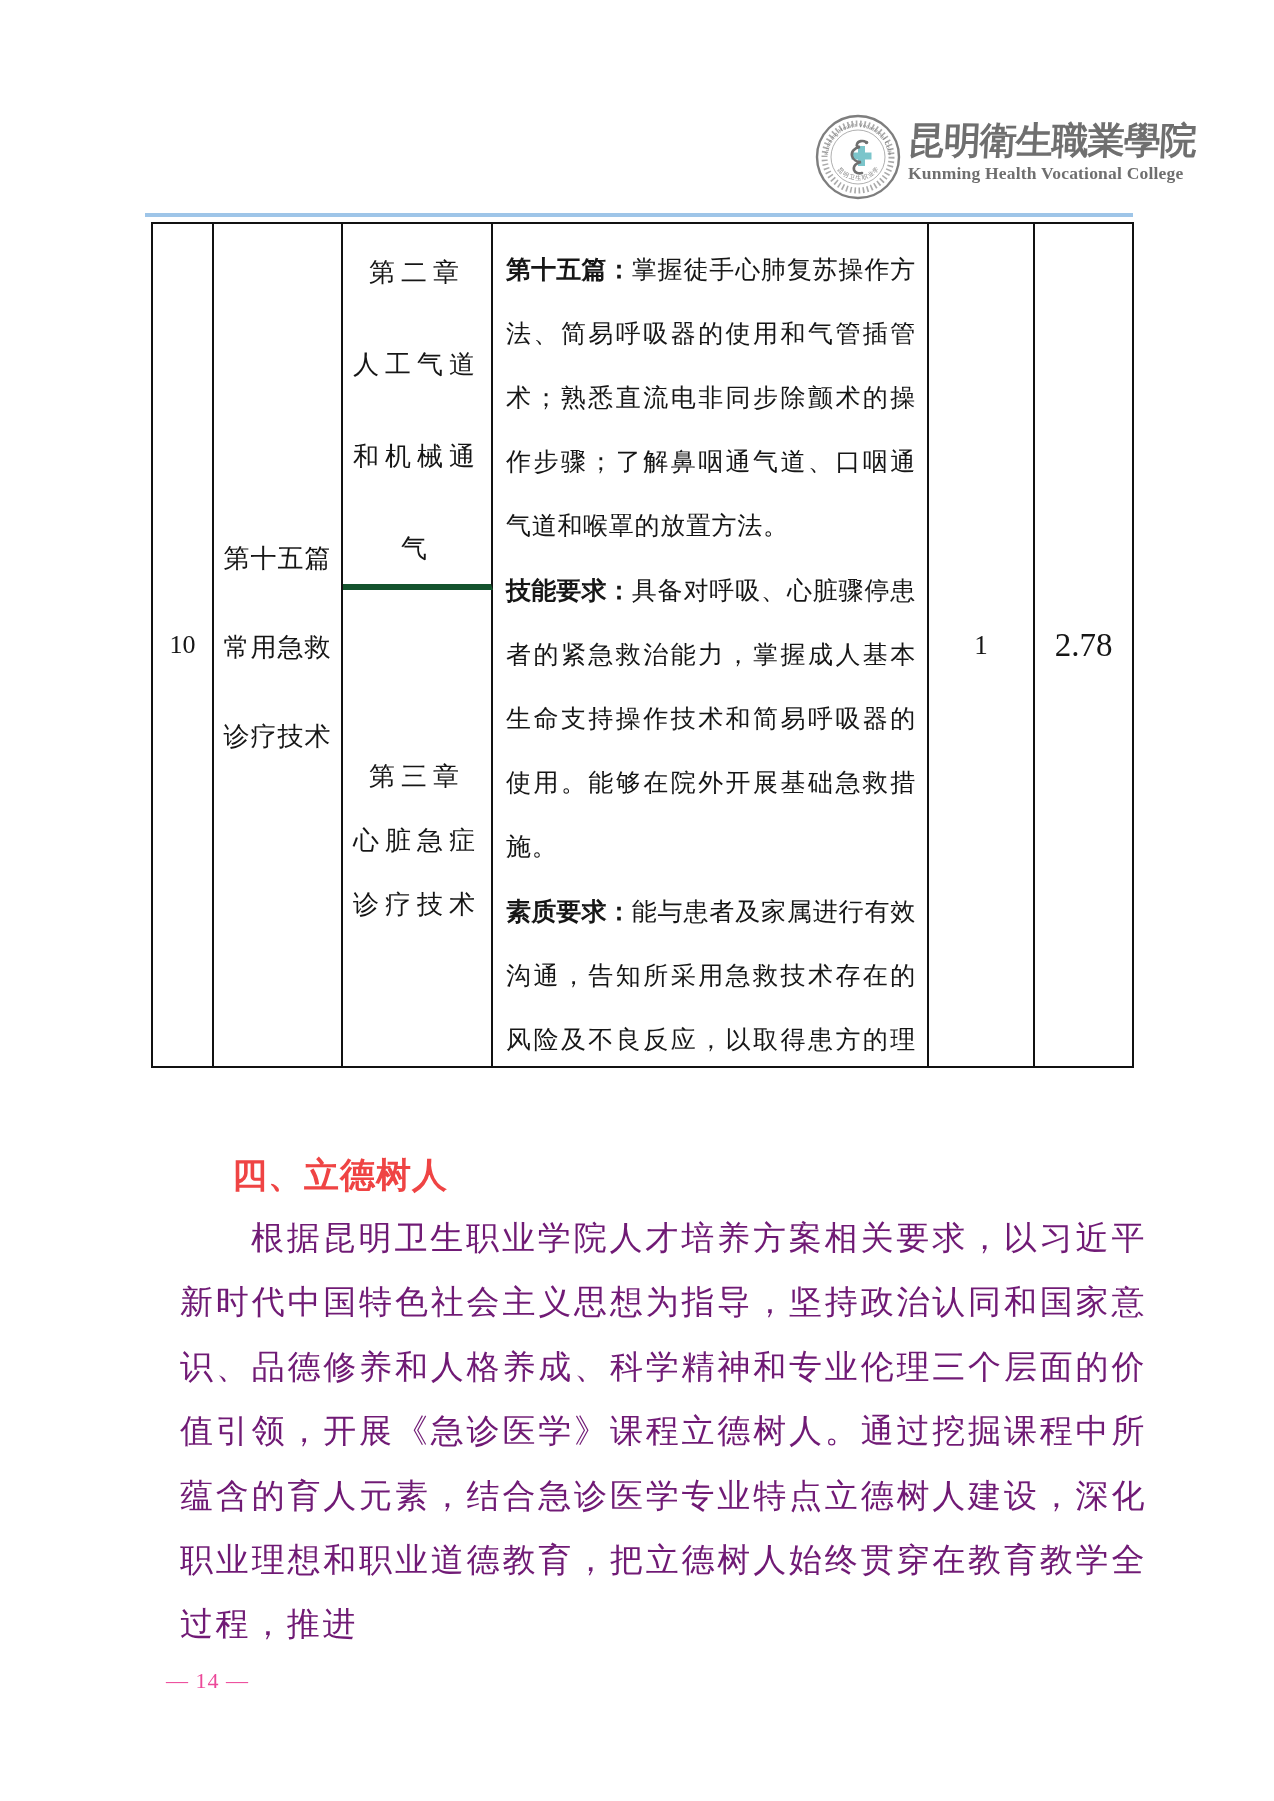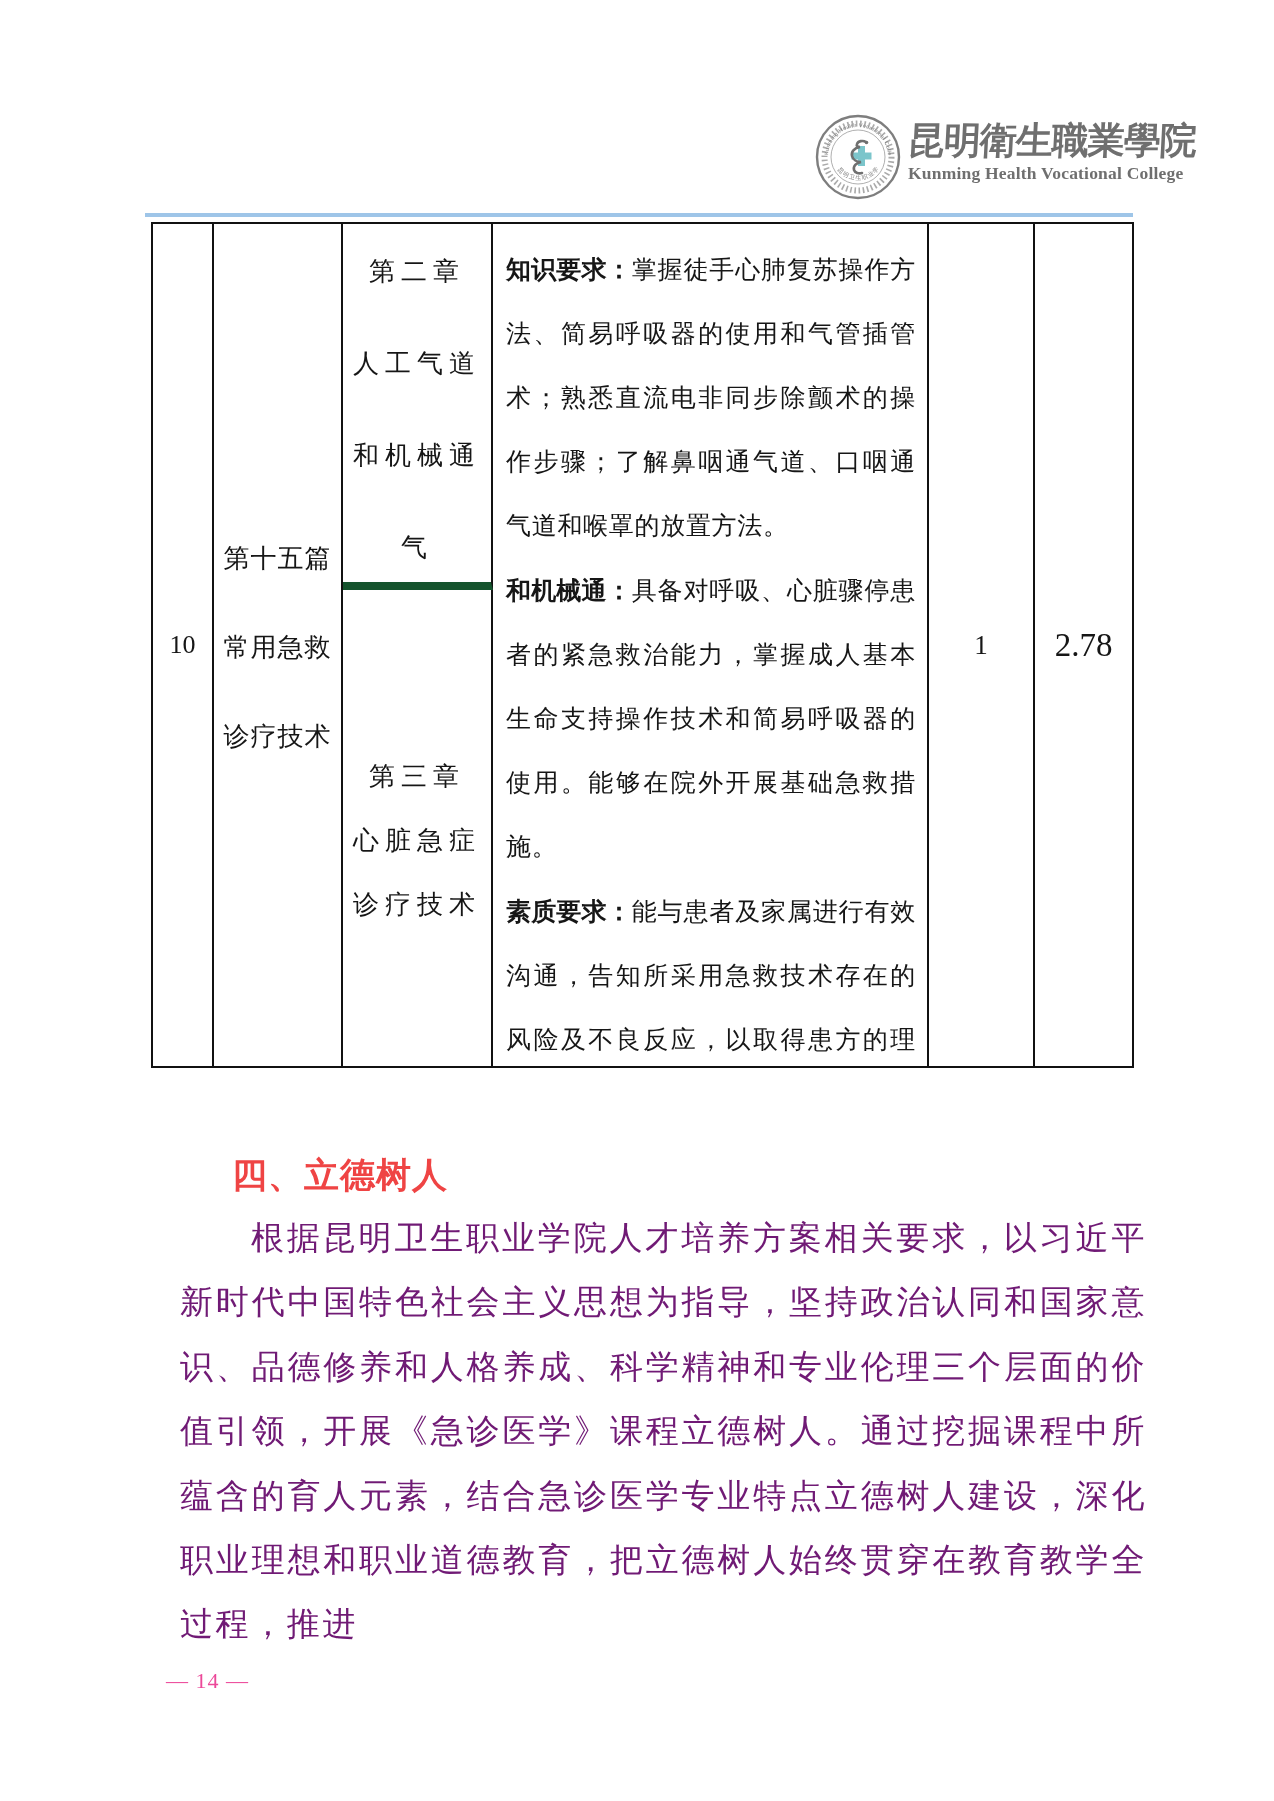--- a/index.html
+++ b/index.html
@@ -40,21 +40,21 @@
     grid-template-rows:366px auto;
   }
   .cell{
     box-sizing:border-box;display:flex;flex-direction:column;
     align-items:center;justify-content:center;
     font-size:26px;line-height:64px;text-align:center;overflow:hidden;
   }
   .b-r{border-right:2px solid #111;}
   .c-no   {grid-column:1;grid-row:1/3;text-align:right;}
   .c-unit {grid-column:2;grid-row:1/3;letter-spacing:1px;padding-top:6px;gap:25px;}
-  .c-ch1  {grid-column:3;grid-row:1;border-bottom:8px solid #14532d;letter-spacing:6px;padding-top:14px;gap:28px;}
+  .c-ch1  {grid-column:3;grid-row:1;border-bottom:6px solid #14532d;letter-spacing:6px;padding-top:14px;gap:28px;}
   .c-ch2  {grid-column:3;grid-row:2;letter-spacing:6px;padding-top:26px;}
   .c-req  {grid-column:4;grid-row:1/3;display:block;text-align:justify;
            padding:13px 11px 0 13px;font-size:25px;letter-spacing:.7px;line-height:64px;}
   .c-hours{grid-column:5;grid-row:1/3;font-size:27px;}
   .c-cred {grid-column:6;grid-row:1/3;font-size:33px;}
   .c-no,.c-hours,.c-cred{font-family:"Liberation Serif","DejaVu Serif",serif;}
   .req{margin:0;}
   .req b{
     font-family:"Liberation Sans","DejaVu Sans",sans-serif;
     font-weight:700;letter-spacing:0;
@@ -122,22 +122,22 @@
       <div>气</div>
     </div>
 
     <div class="cell c-ch2 b-r">
       <div>第三章</div>
       <div>心脏急症</div>
       <div>诊疗技术</div>
     </div>
 
     <div class="cell c-req b-r">
-      <p class="req"><b>知识要求：</b><span>掌握徒手心肺复苏操作方法、简易呼吸器的使用和气管插管术；熟悉直流电非同步除颤术的操作步骤；了解鼻咽通气道、口咽通气道和喉罩的放置方法。</span></p>
-      <p class="req"><b>和机械通：</b><span>具备对呼吸、心脏骤停患者的紧急救治能力，掌握成人基本生命支持操作技术和简易呼吸器的使用。能够在院外开展基础急救措施。</span></p>
+      <p class="req"><b>第十五篇：</b><span>掌握徒手心肺复苏操作方法、简易呼吸器的使用和气管插管术；熟悉直流电非同步除颤术的操作步骤；了解鼻咽通气道、口咽通气道和喉罩的放置方法。</span></p>
+      <p class="req"><b>技能要求：</b><span>具备对呼吸、心脏骤停患者的紧急救治能力，掌握成人基本生命支持操作技术和简易呼吸器的使用。能够在院外开展基础急救措施。</span></p>
       <p class="req"><b>素质要求：</b><span>能与患者及家属进行有效沟通，告知所采用急救技术存在的风险及不良反应，以取得患方的理解与配合。</span></p>
     </div>
 
     <div class="cell c-hours b-r">
       <span>1</span>
     </div>
 
     <div class="cell c-cred">
       <span>2.78</span>
     </div>

